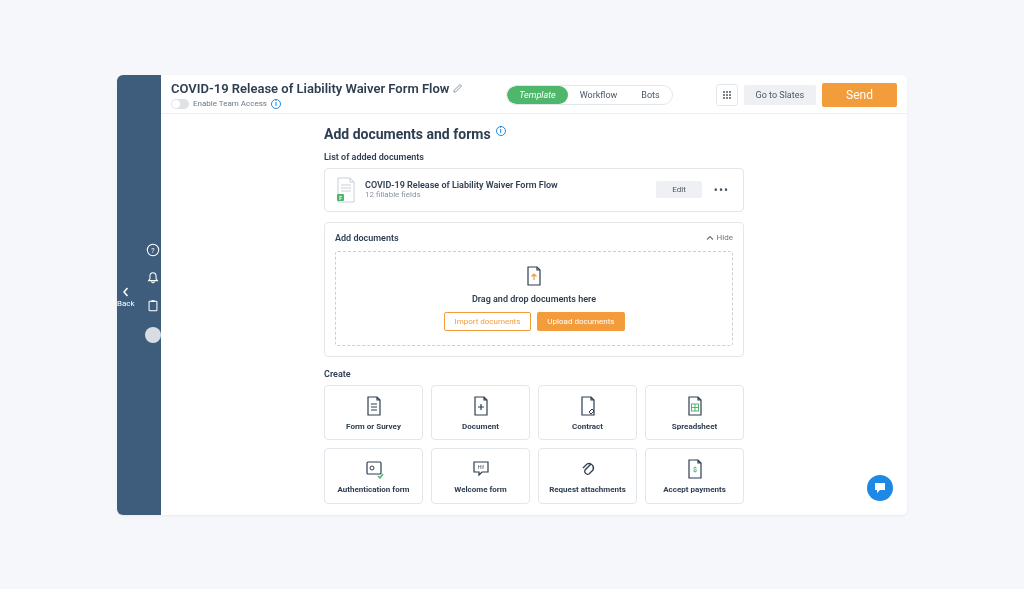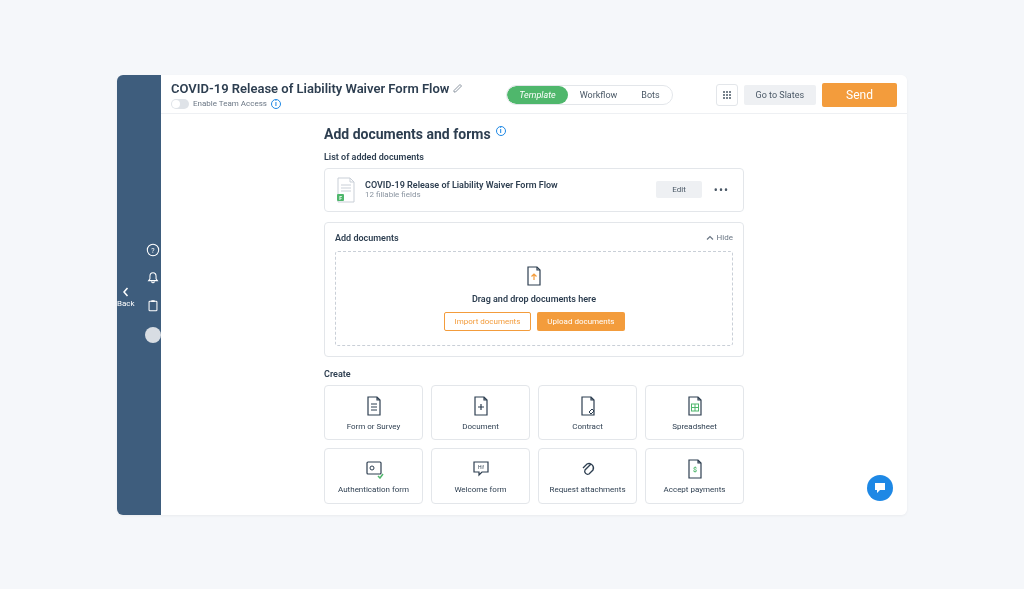--- a/index.html
+++ b/index.html
@@ -40,21 +40,21 @@
 .panel-head { display: flex; justify-content: space-between; align-items: center; margin-bottom: 8px; }
 .panel-title { font-size: 9px; font-weight: 600; color: #2d3e50; }
 .hide-link { font-size: 8px; color: #6b7785; cursor: pointer; display: flex; align-items: center; gap: 3px; }
 .dropzone { border: 1px dashed #c9cfd7; border-radius: 3px; padding: 14px; display: flex; flex-direction: column; align-items: center; gap: 8px; }
 .drop-text { font-size: 9px; font-weight: 600; color: #2d3e50; }
 .drop-actions { display: flex; gap: 6px; }
 .btn-outline-o { border: 1px solid #f39c3c; background: #fff; color: #f39c3c; padding: 4px 10px; font-size: 8px; border-radius: 2px; cursor: pointer; }
 .btn-solid-o { border: none; background: #f39c3c; color: #fff; padding: 4px 10px; font-size: 8px; border-radius: 2px; cursor: pointer; text-align: right; }
 .create-grid { display: grid; grid-template-columns: repeat(4, 1fr); gap: 8px; }
 .create-card { border: 1px solid #e3e6ea; border-radius: 4px; padding: 10px 6px 8px 6px; display: flex; flex-direction: column; align-items: center; gap: 6px; cursor: pointer; background: #fff; }
-.create-card .label { font-size: 8px; font-weight: 400; color: #2d3e50; text-align: center; line-height: 1.2; }
+.create-card .label { font-size: 8px; font-weight: 700; color: #2d3e50; text-align: center; line-height: 1.2; }
 .chat-fab { position: absolute; right: 14px; bottom: 14px; width: 26px; height: 26px; border-radius: 50%; background: #1e88e5; display: flex; align-items: center; justify-content: center; cursor: pointer; }
 svg { display: block; }
 .info-circle { width: 10px; height: 10px; border-radius: 50%; border: 1px solid #1e88e5; color: #1e88e5; display: inline-flex; align-items: center; justify-content: center; font-size: 7px; font-weight: bold; }
 </style>
 </head>
 <body>
 
 <div class="app-frame">
   <div class="sidebar">
     <div class="back-btn">

